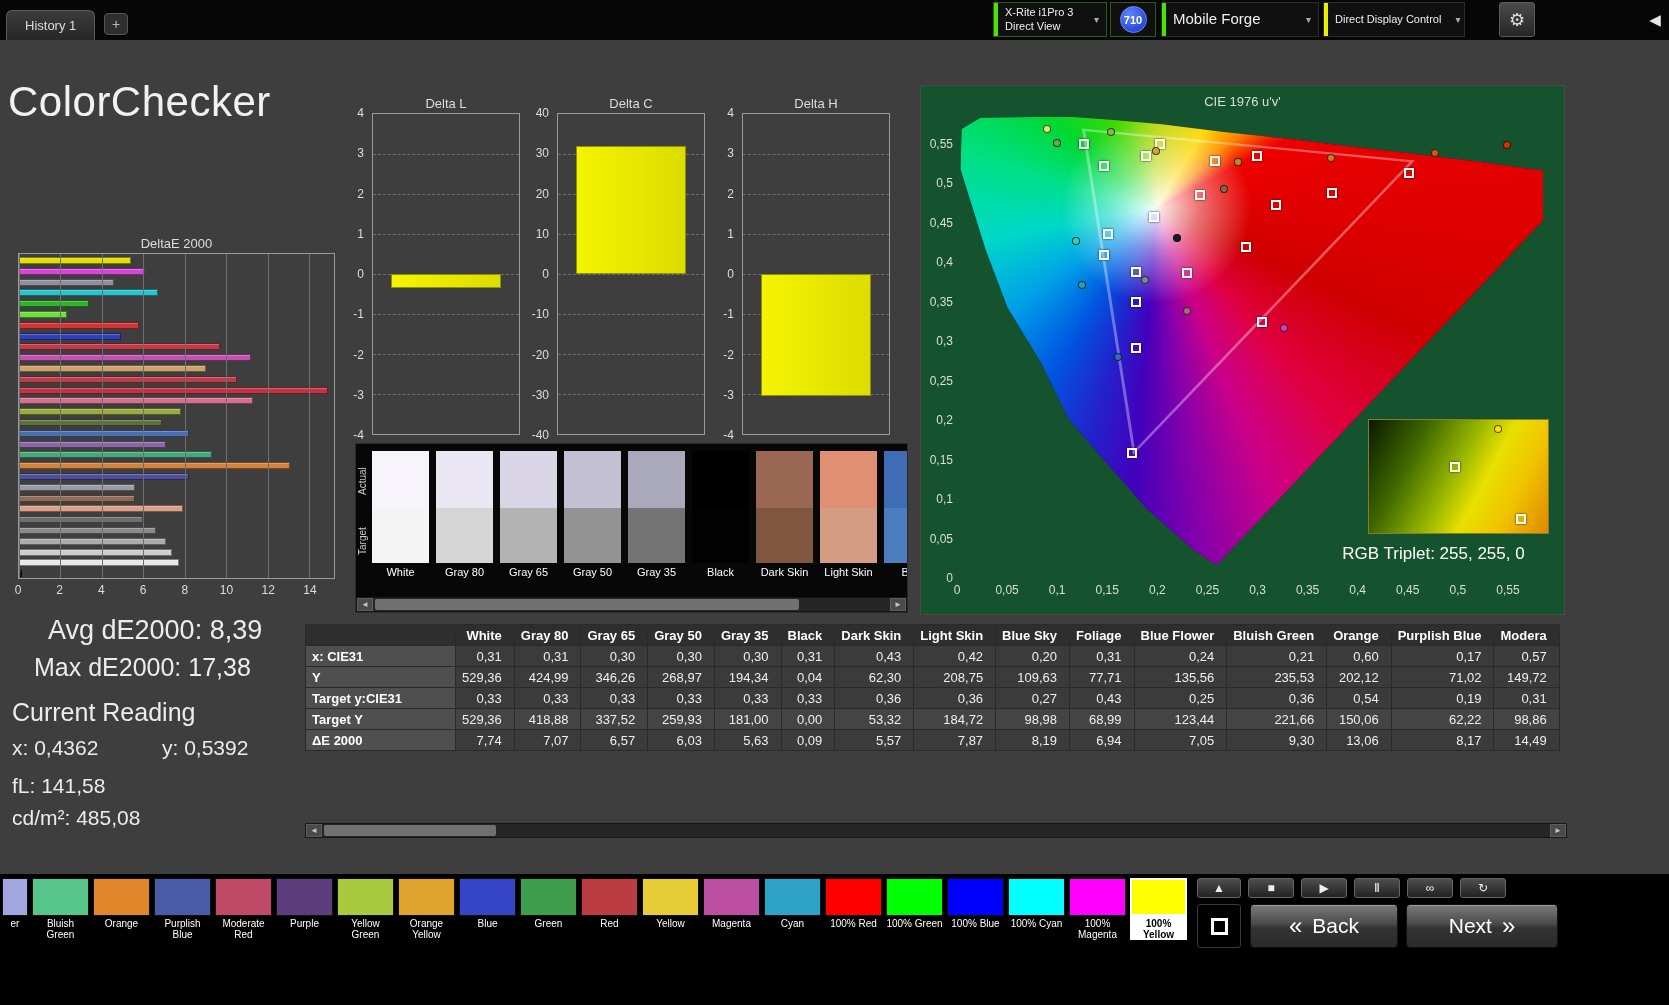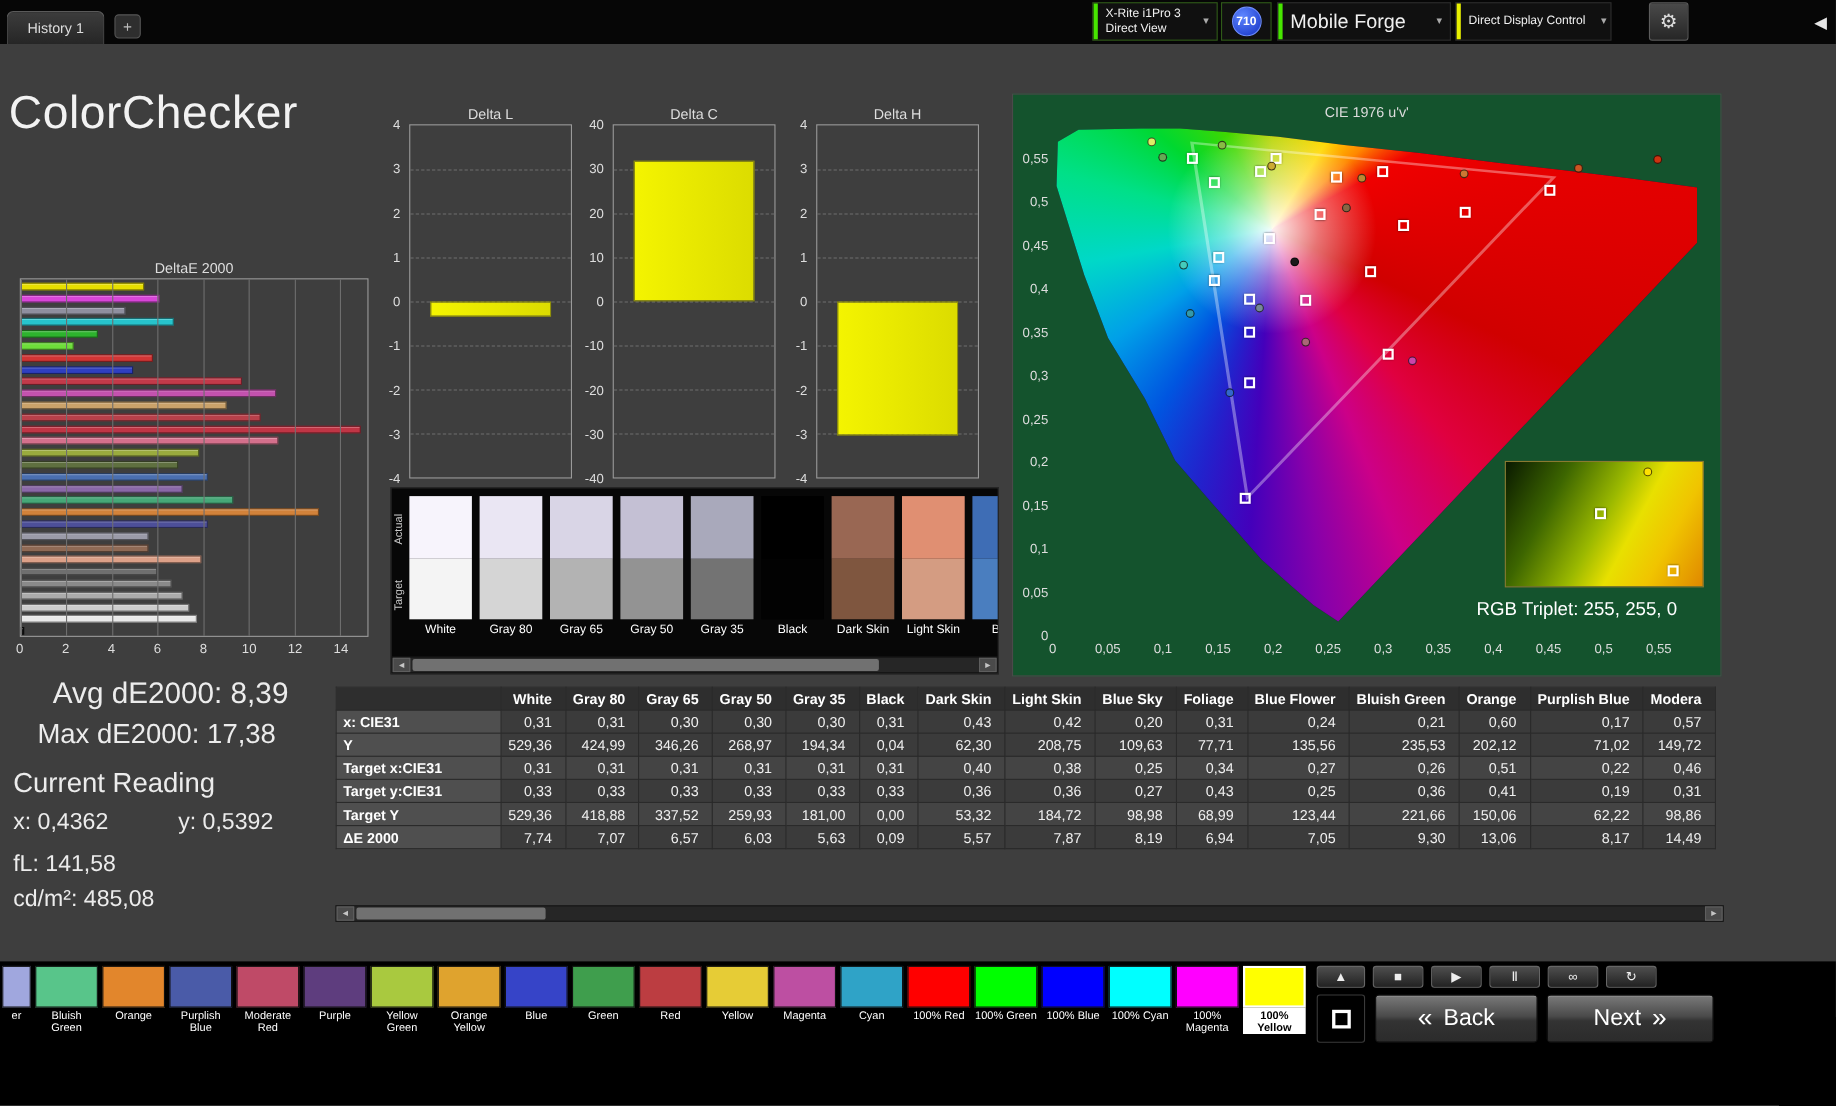--- a/index.html
+++ b/index.html
@@ -8,21 +8,21 @@
 
   
   #topbar{position:absolute;inset:0 0 auto 0;height:40px;background:#060606}
   .tab{position:absolute;left:6px;bottom:0;height:30px;padding:0 18px;background:linear-gradient(#3c3c3c,#262626);border:1px solid #5a5a5a;border-bottom:none;border-radius:6px 6px 0 0;font-size:13px;color:#ddd;display:flex;align-items:center}
   .tab-add{position:absolute;left:104px;bottom:5px;width:24px;height:22px;background:#2e2e2e;border:1px solid #555;border-radius:4px;color:#bbb;font-size:14px;display:flex;align-items:center;justify-content:center}
   .hw{position:absolute;top:2px;height:35px;background:#101010;border:1px solid #2c2c2c;display:flex;align-items:center;overflow:hidden}
   .hw .accent{width:4px;align-self:stretch;flex:none}
   .acc-green{background:#47e600}
   .acc-yellow{background:#e8f000}
   .hw .txt{padding:0 7px;font-size:11px;line-height:1.25;color:#f0f0f0;white-space:nowrap}
-  .hw .txt1{font-size:18px}
+  .hw .txt1{font-size:15px}
   .dd{margin-left:auto;padding:0 7px;color:#aaa;font-size:10px}
   #meter-box{left:993px;width:114px;border-color:#2f5a18}
   #badge-box{left:1110px;width:46px;justify-content:center;border-color:#2f5a18}
   .badge-circle{width:27px;height:27px;border-radius:50%;background:radial-gradient(circle at 35% 30%,#5d86ff,#1431c4);border:1px solid #6d8dff;color:#fff;font-size:11px;font-weight:bold;display:flex;align-items:center;justify-content:center}
   #forge-box{left:1161px;width:158px}
   #ddc-box{left:1323px;width:142px}
   #gear-btn{position:absolute;left:1499px;top:2px;width:36px;height:35px;background:linear-gradient(#4a4a4a,#262626);border:1px solid #5c5c5c;border-radius:3px;color:#ddd;font-size:18px;display:flex;align-items:center;justify-content:center}
   #side-arrow{position:absolute;left:1644px;top:6px;width:22px;height:28px;color:#e5e5e5;font-size:15px;display:flex;align-items:center;justify-content:center}
 
   
@@ -506,53 +506,35 @@
           <td class="num">62,30</td>
           <td class="num">208,75</td>
           <td class="num">109,63</td>
           <td class="num">77,71</td>
           <td class="num">135,56</td>
           <td class="num">235,53</td>
           <td class="num">202,12</td>
           <td class="num">71,02</td>
           <td class="num">149,72</td>
         </tr>
-        <tr class="odd">
-          <th class="lbl">Target x:CIE31</th>
-          <td class="num">0,31</td>
-          <td class="num">0,31</td>
-          <td class="num">0,31</td>
-          <td class="num">0,31</td>
-          <td class="num">0,31</td>
-          <td class="num">0,31</td>
-          <td class="num">0,40</td>
-          <td class="num">0,38</td>
-          <td class="num">0,25</td>
-          <td class="num">0,34</td>
-          <td class="num">0,27</td>
-          <td class="num">0,26</td>
-          <td class="num">0,51</td>
-          <td class="num">0,22</td>
-          <td class="num">0,46</td>
-        </tr>
         <tr class="even">
           <th class="lbl">Target y:CIE31</th>
           <td class="num">0,33</td>
           <td class="num">0,33</td>
           <td class="num">0,33</td>
           <td class="num">0,33</td>
           <td class="num">0,33</td>
           <td class="num">0,33</td>
           <td class="num">0,36</td>
           <td class="num">0,36</td>
           <td class="num">0,27</td>
           <td class="num">0,43</td>
           <td class="num">0,25</td>
           <td class="num">0,36</td>
-          <td class="num">0,41</td>
+          <td class="num">0,54</td>
           <td class="num">0,19</td>
           <td class="num">0,31</td>
         </tr>
         <tr class="odd">
           <th class="lbl">Target Y</th>
           <td class="num">529,36</td>
           <td class="num">418,88</td>
           <td class="num">337,52</td>
           <td class="num">259,93</td>
           <td class="num">181,00</td>

